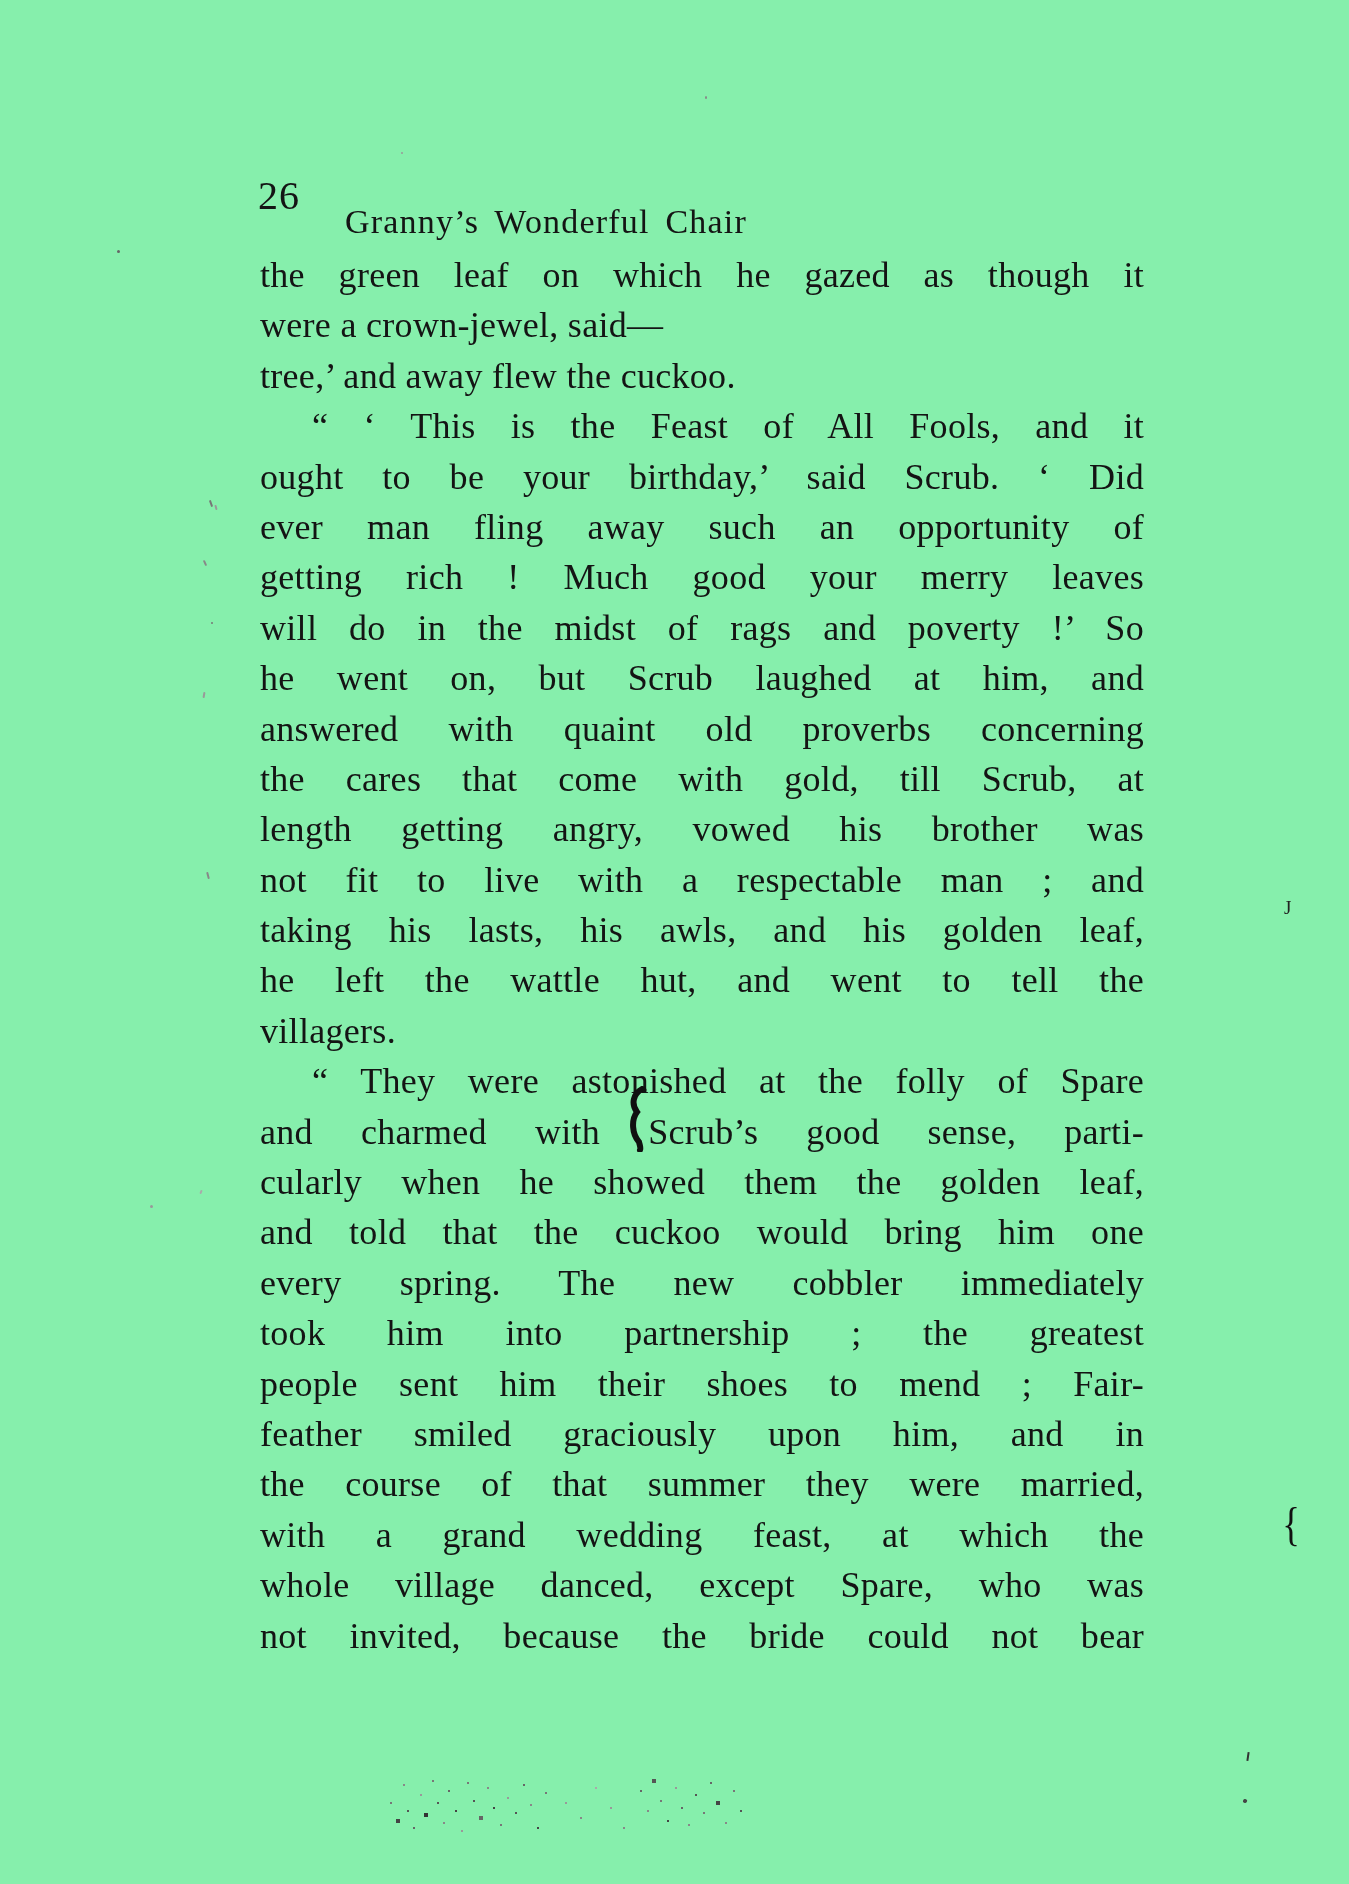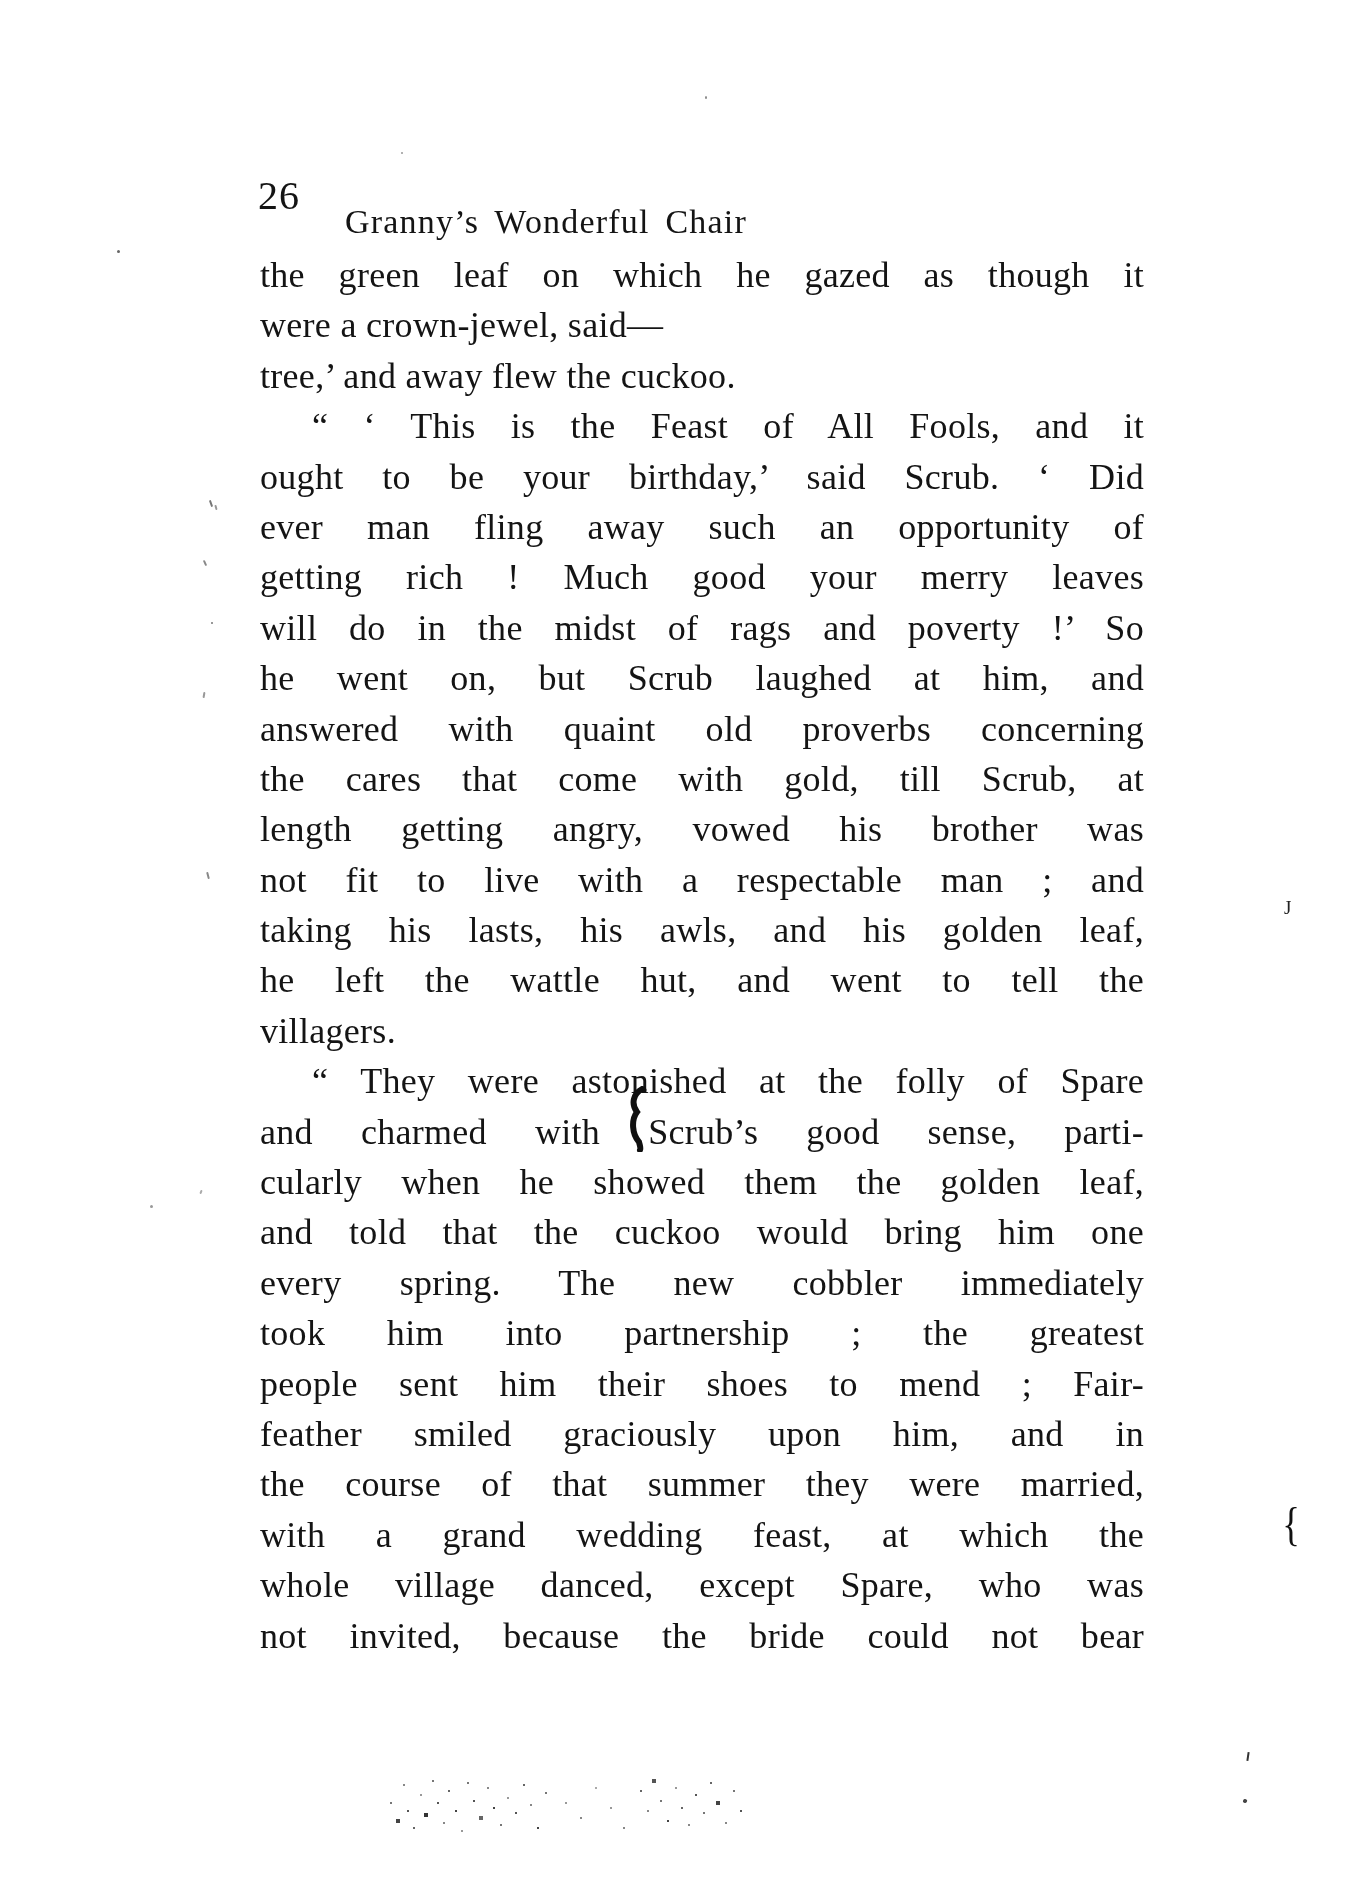--- a/index.html
+++ b/index.html
@@ -1,19 +1,19 @@
 <!DOCTYPE html>
 <html><head>
 <meta charset="utf-8">
 <style>
   html,body{margin:0;padding:0;background:#e8e8e8;}
   .page{
     position:relative;
     width:1349px;height:1884px;
-    background:#ffffff;
+    background:#86efac;
     overflow:hidden;
     font-family:"Liberation Serif","DejaVu Serif",serif;
     color:#141414;
   }
   
   .page-number{
     position:absolute;left:258px;top:172px;
     font-size:40px;letter-spacing:1px;
   }
   .running-title{

